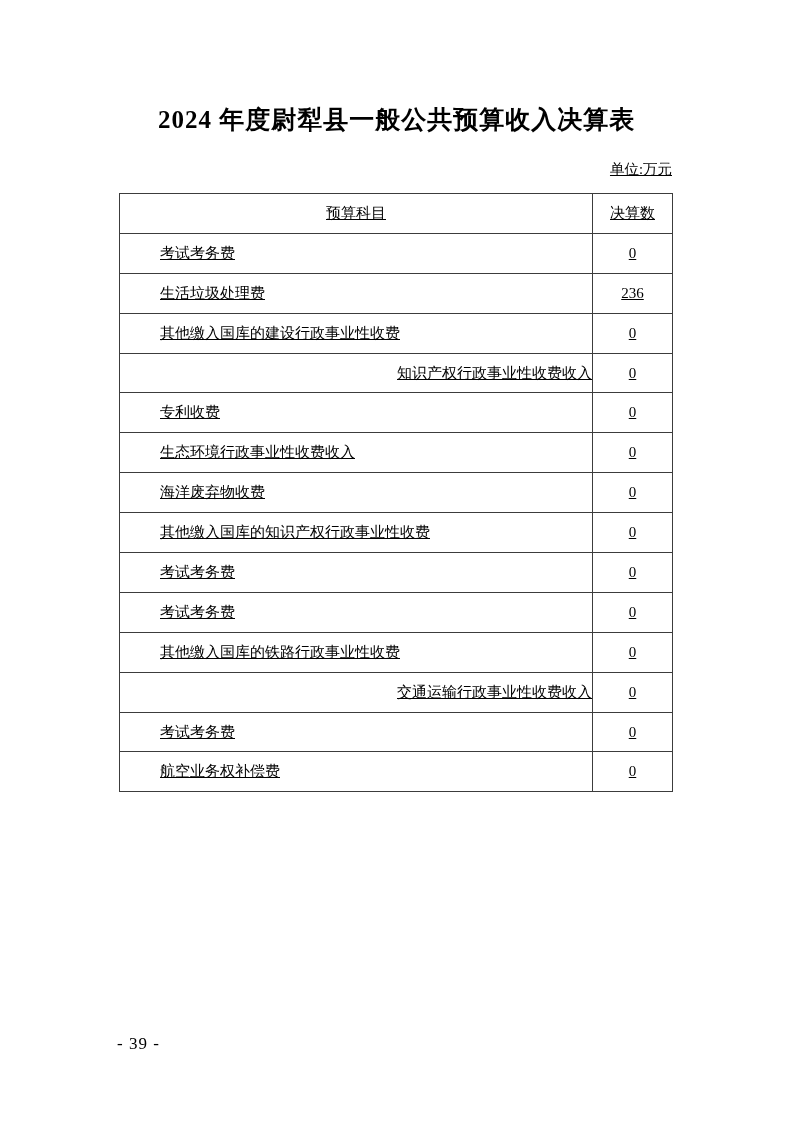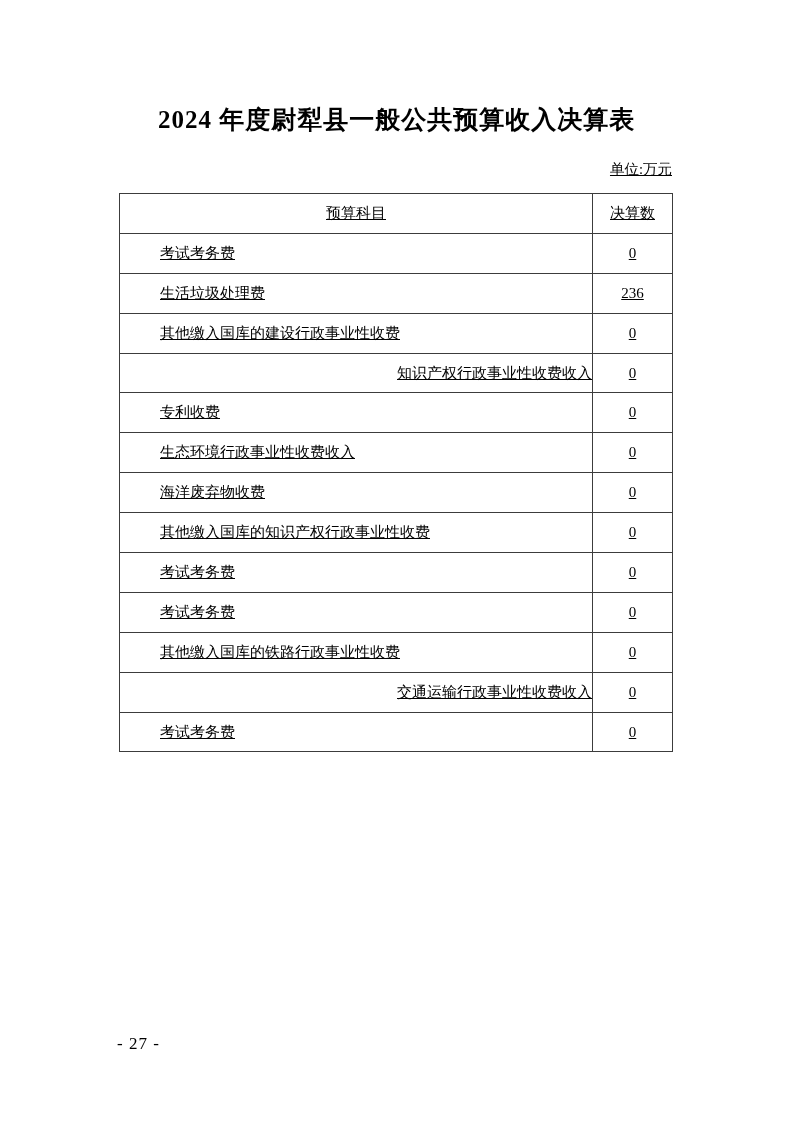--- a/index.html
+++ b/index.html
@@ -150,18 +150,22 @@
           <td class="value-cell">0</td>
         </tr>
         <tr>
           <td class="subject-cell indent-1">交通运输行政事业性收费收入</td>
           <td class="value-cell">0</td>
         </tr>
         <tr>
           <td class="subject-cell indent-2">考试考务费</td>
           <td class="value-cell">0</td>
         </tr>
+        <tr>
+          <td class="subject-cell indent-2">航空业务权补偿费</td>
+          <td class="value-cell">0</td>
+        </tr>
       </tbody>
   </table>
 
-  <div class="page-number">- 27 -</div>
+  <div class="page-number">- 39 -</div>
 
 </div>
 
 </body></html>

